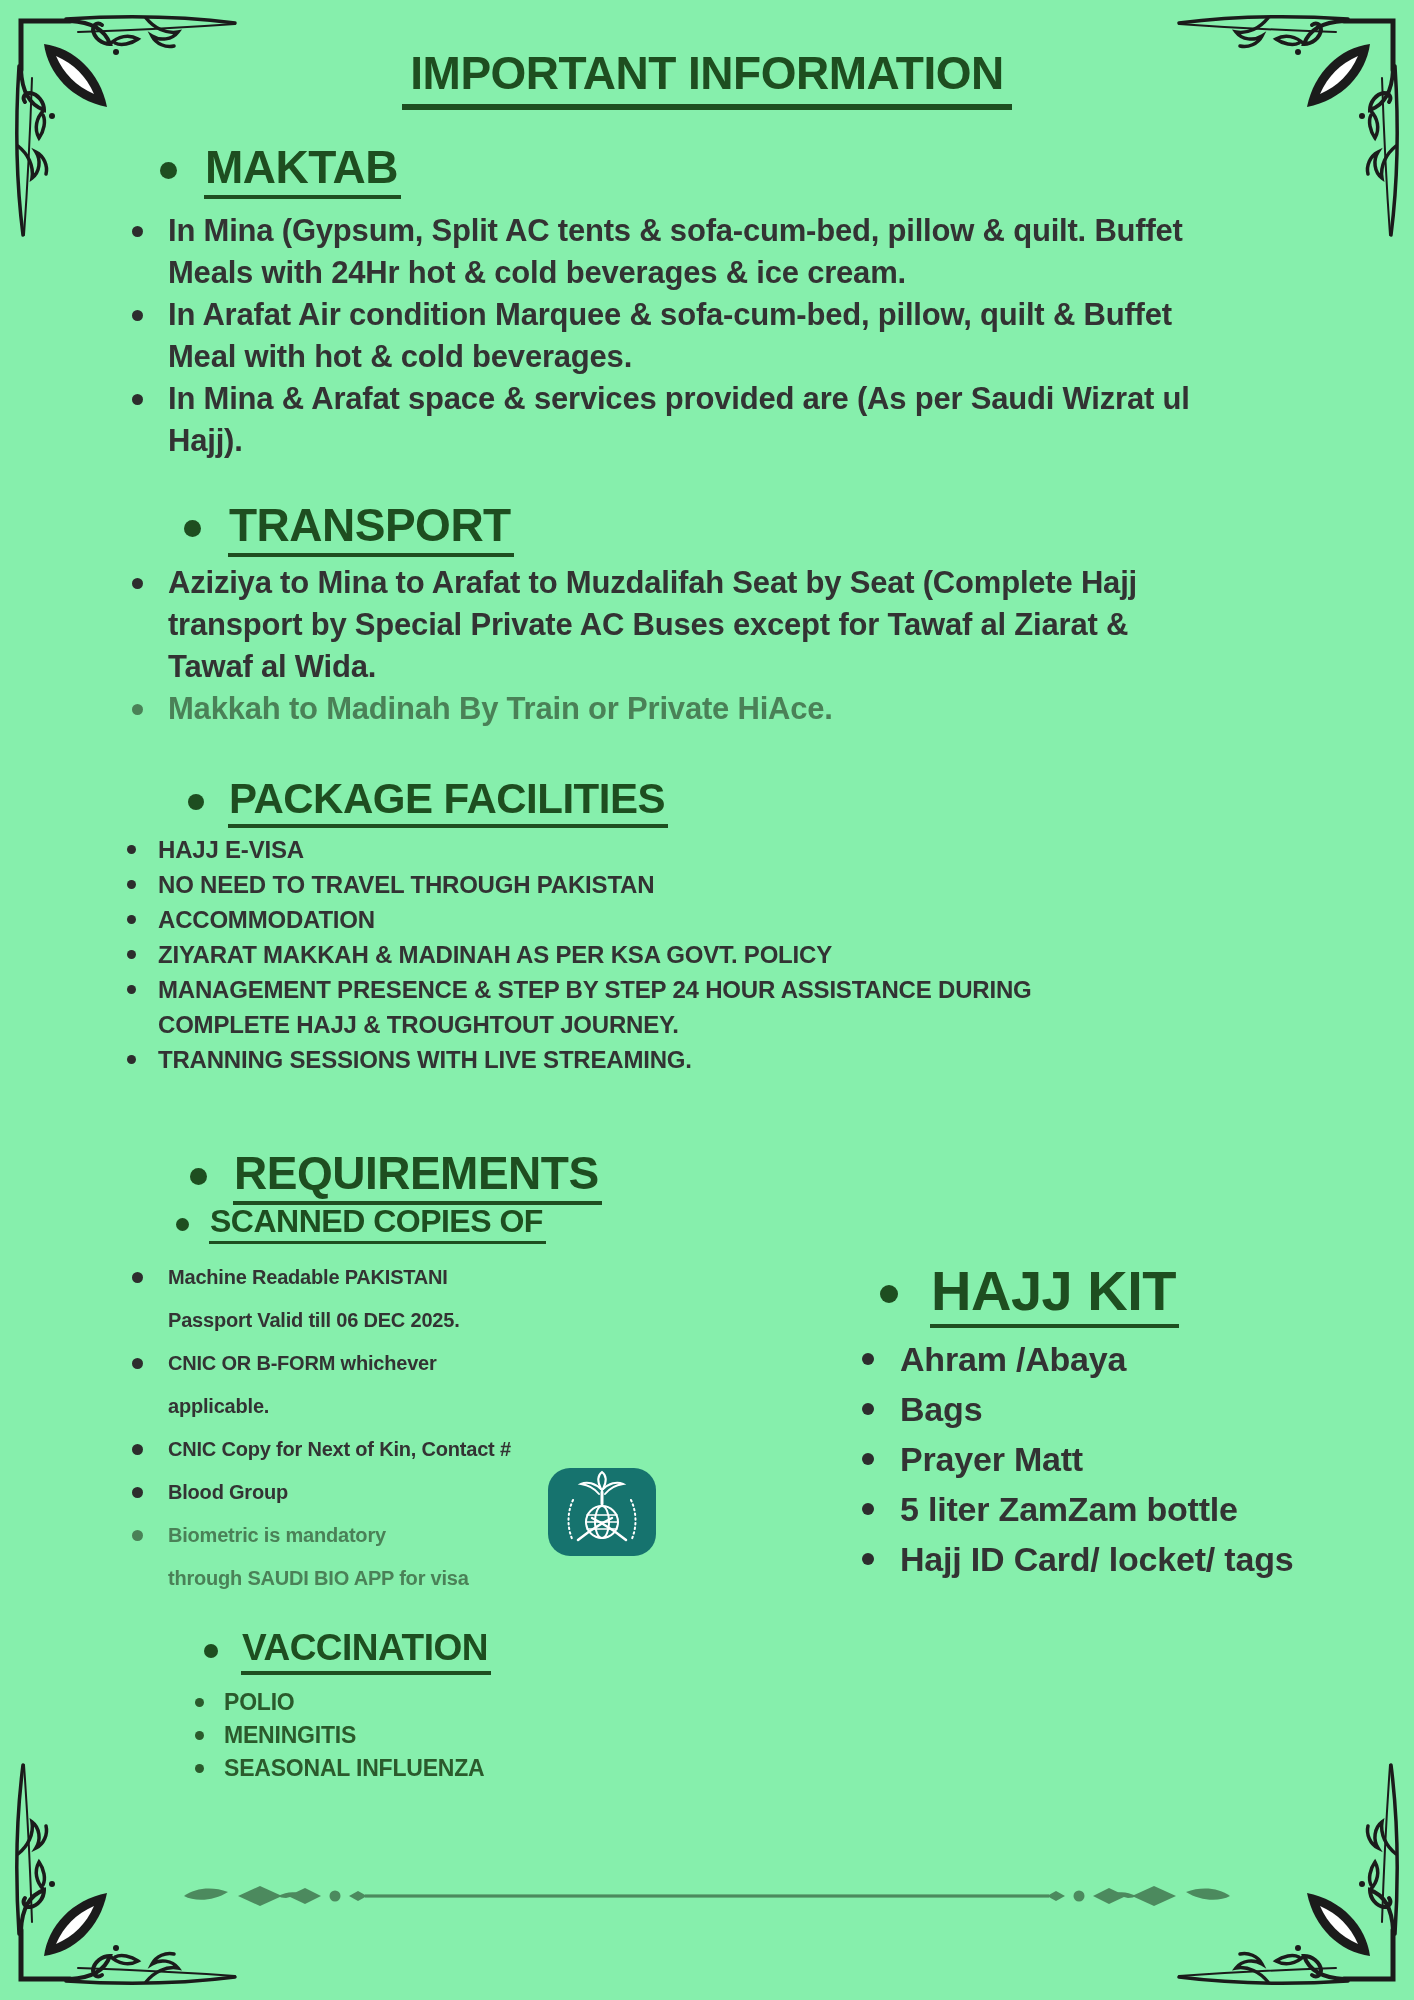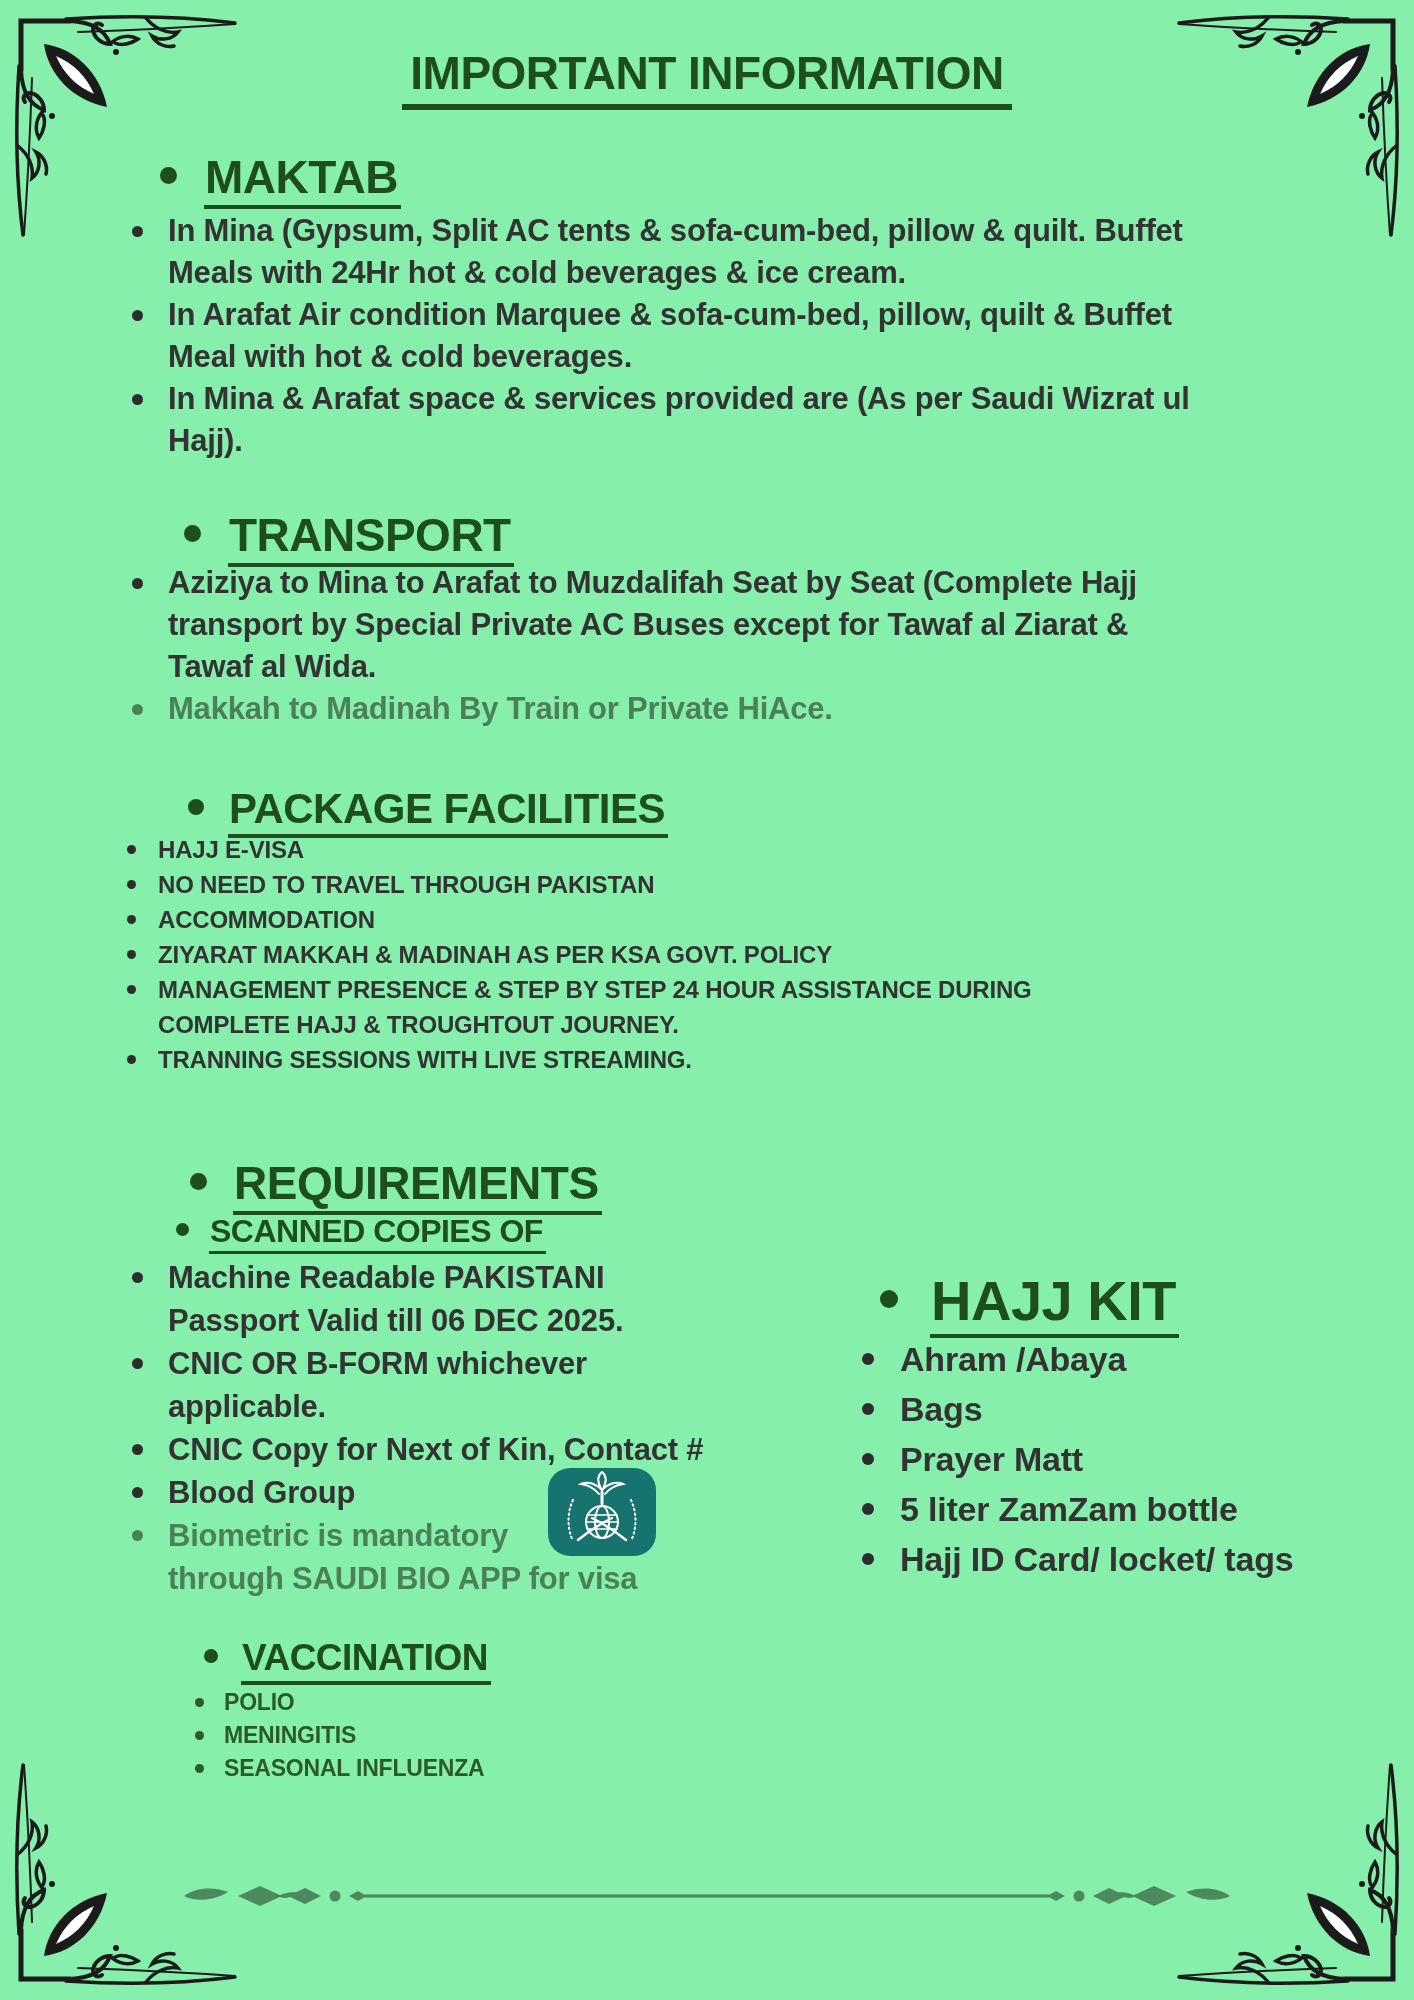--- a/index.html
+++ b/index.html
@@ -26,36 +26,36 @@
   .title-wrap{position:absolute;left:0;top:46px;width:100%;text-align:center;}
   .title{
     display:inline-block;font-size:46px;line-height:1.2;letter-spacing:-0.5px;
     color:var(--dark-green);border-bottom:6px solid var(--dark-green);padding:0 8px 3px 8px;
   }
   
   .sec-header{position:absolute;display:flex;align-items:center;}
   .sec-header .dot{flex:0 0 auto;border-radius:50%;background:var(--dark-green);}
   .sec-title{
     color:var(--dark-green);line-height:1.1;letter-spacing:-0.5px;
-    border-bottom:4px solid var(--dark-green);padding:0 3px 2px 1px;margin-top:10px;
+    border-bottom:4px solid var(--dark-green);padding:0 3px 2px 1px;
   }
   .sub-header .sec-title{border-bottom-width:3px;}
   
   .blist{position:absolute;list-style:none;margin:6px;padding:0;color:var(--body-text);}
   .blist li{display:flex;align-items:flex-start;}
   .blist .b{flex:0 0 auto;border-radius:50%;background:#2d2d2d;}
   .blist .t{white-space:pre-line;letter-spacing:-0.2px;}
   .blist li.green .t{color:var(--mid-green);}
   .blist li.green .b{background:var(--mid-green);}
   .list-maktab,.list-transport{left:126px;top:204px;font-size:31px;line-height:42px;width:1180px;}
   .list-maktab li .b,.list-transport li .b{width:11px;height:11px;margin:16px 25px 0 0;}
   .list-transport{top:556px;}
   .list-package{left:121px;top:826px;font-size:24px;line-height:35px;width:1050px;letter-spacing:0.2px;}
   .list-package li .b{width:9px;height:9px;margin:13px 22px 0 0;}
-  .list-requirements{left:126px;top:1250px;font-size:31px;line-height:43px;width:640px;}
+  .list-requirements{left:126px;top:1250px;font-size:20px;line-height:43px;width:640px;}
   .list-requirements li .b{width:11px;height:11px;margin:16px 25px 0 0;}
   .list-hajjkit{left:856px;top:1328px;font-size:34px;line-height:50px;width:520px;}
   .list-hajjkit li .b{width:12px;height:12px;margin:19px 26px 0 0;}
   .list-vaccination{left:189px;top:1680px;font-size:23px;line-height:33px;width:560px;letter-spacing:0.4px;}
   .list-vaccination li{color:var(--vaccination-green);}
   .list-vaccination li .b{width:9px;height:9px;margin:12px 20px 0 0;background:var(--vaccination-green);}
   
   .hdr-maktab{left:160px;top:142px;}   .hdr-maktab .sec-title{font-size:46px;}   .hdr-maktab .dot{width:17px;height:17px;margin-right:27px;}
   .hdr-transport{left:184px;top:500px;}.hdr-transport .sec-title{font-size:46px;}.hdr-transport .dot{width:17px;height:17px;margin-right:27px;}
   .hdr-package{left:188px;top:776px;}  .hdr-package .sec-title{font-size:42px;}  .hdr-package .dot{width:16px;height:16px;margin-right:24px;}

